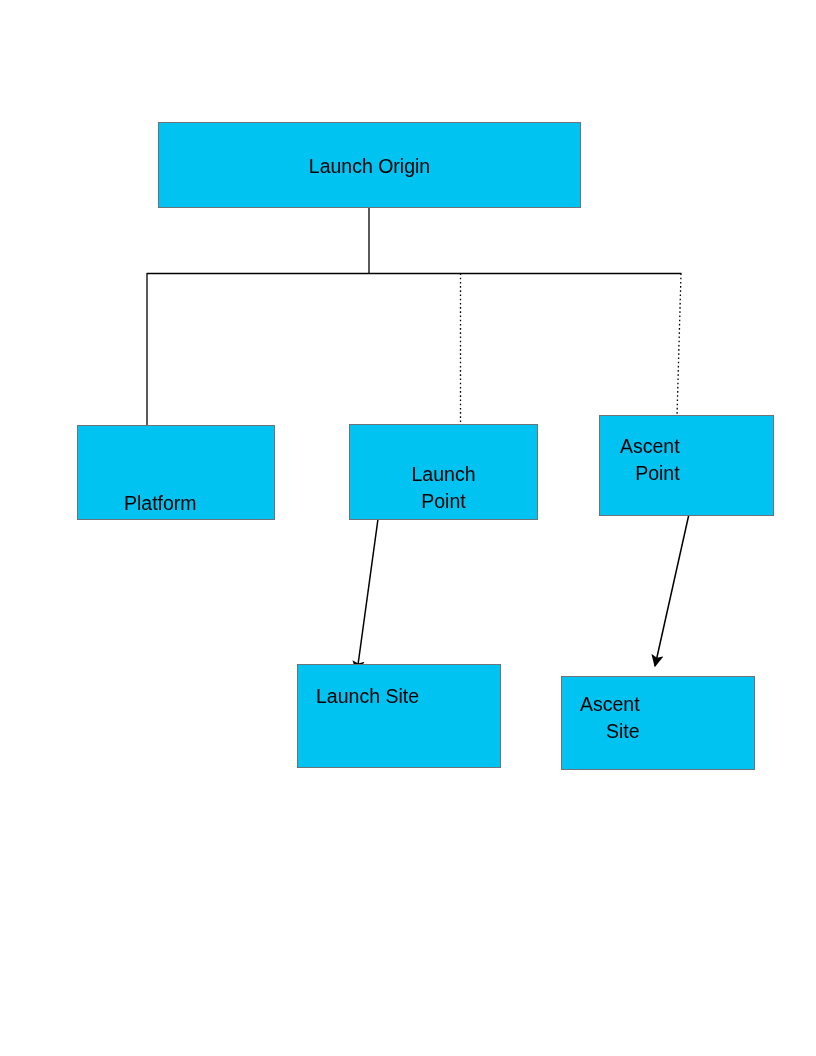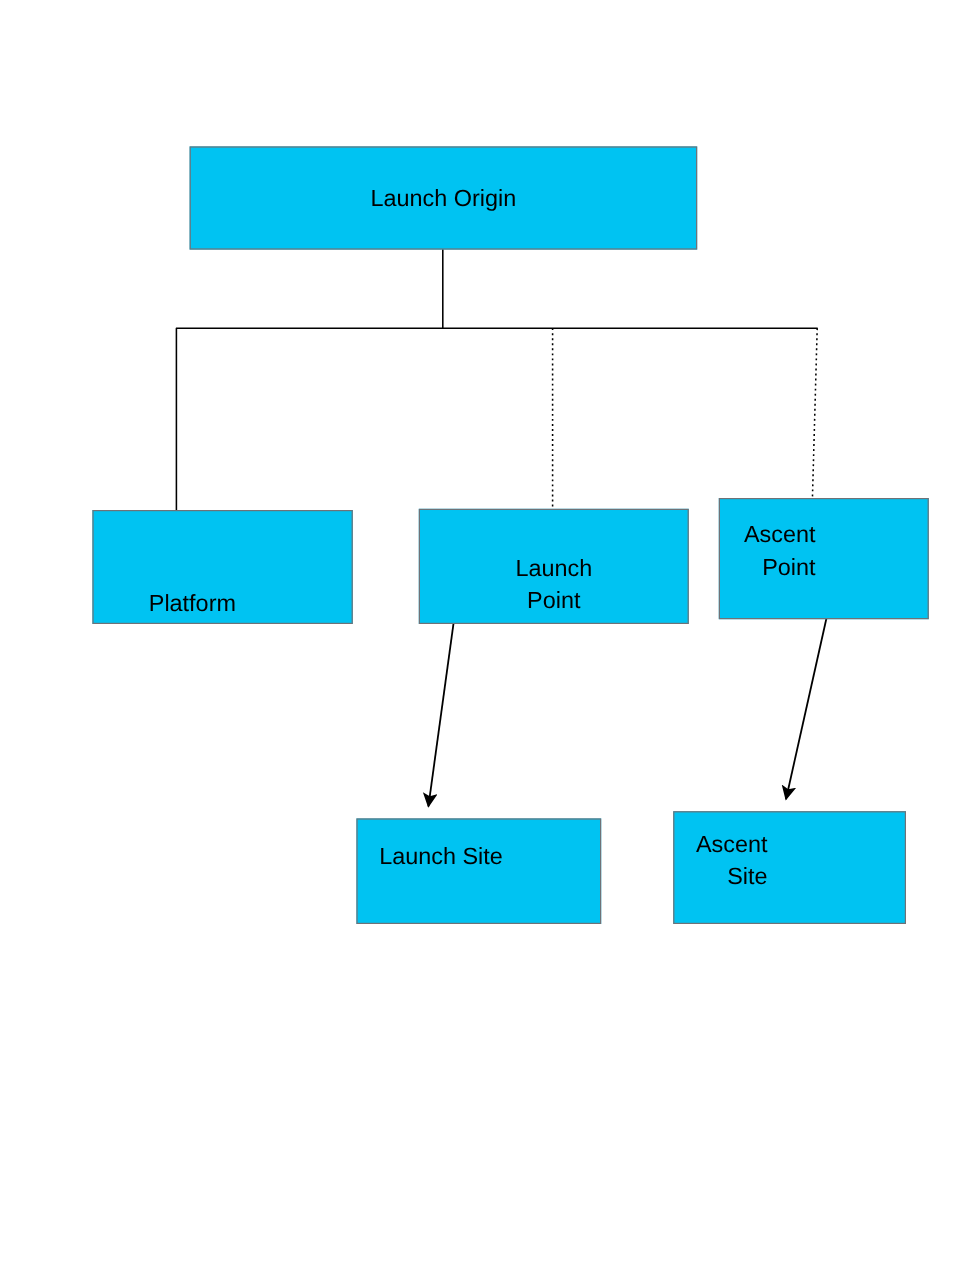--- a/index.html
+++ b/index.html
@@ -42,30 +42,30 @@
     position: absolute;
     display: block;
     white-space: pre;
     text-align: right;
   }
 
   
   #node-launch-origin { left: 158px; top: 122px;  width: 423px; height: 86px; }
   #node-launch-origin .node-label { left: 0; right: 0; top: 30px; text-align: center; }
 
-  #node-platform      { left: 77px;  top: 425px;  width: 217px; height: 95px; }
+  #node-platform      { left: 77px;  top: 425px;  width: 198px; height: 95px; }
   #node-platform .node-label { left: 46px; top: 64px; }
 
-  #node-launch-point  { left: 349px; top: 424px;  width: 225px; height: 96px; }
+  #node-launch-point  { left: 349px; top: 424px;  width: 189px; height: 96px; }
   #node-launch-point .node-label { left: 0; right: 0; top: 36px; text-align: center; }
 
   #node-ascent-point  { left: 599px; top: 415px;  width: 175px; height: 101px; }
   #node-ascent-point .node-label { left: 20px; top: 17px; }
 
-  #node-launch-site   { left: 297px; top: 682px;  width: 204px; height: 88px; }
+  #node-launch-site   { left: 297px; top: 664px;  width: 204px; height: 104px; }
   #node-launch-site .node-label { left: 18px; top: 18px; }
 
   #node-ascent-site   { left: 561px; top: 676px;  width: 194px; height: 94px; }
   #node-ascent-site .node-label { left: 18px; top: 14px; }
 </style>
 </head>
 <body>
 
 <div id="canvas" style="background: rgb(255, 255, 255);">
 

